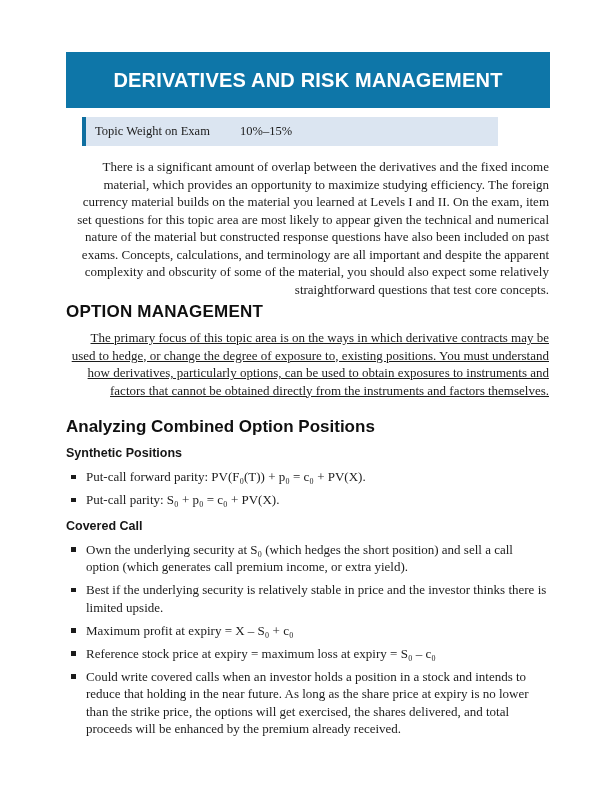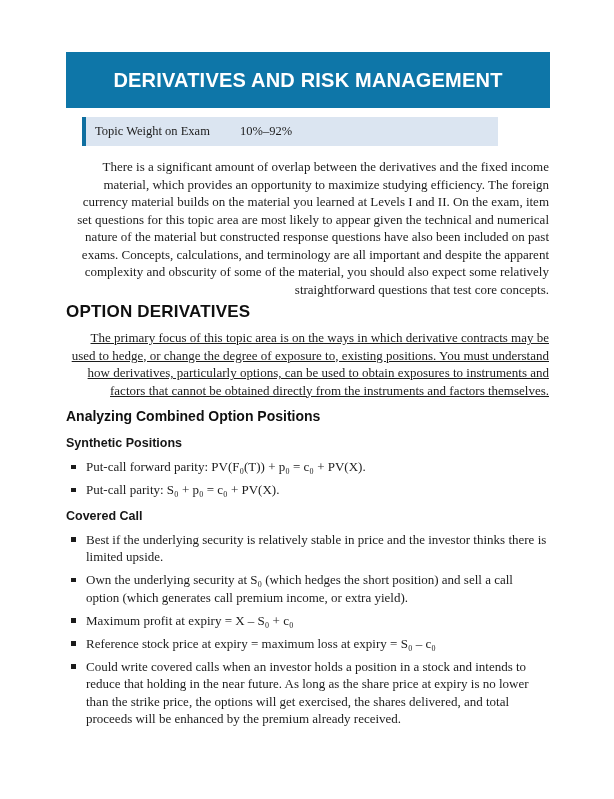--- a/index.html
+++ b/index.html
@@ -51,23 +51,23 @@
 
   h2.section{
     margin-top:5px;
     font-family:"Liberation Sans","DejaVu Sans",sans-serif;
     font-size:17px;font-weight:bold;color:#101010;
     line-height:18px;letter-spacing:.2px;
   }
   .section-para{margin-top:8px;text-decoration:underline;}
 
   h3.subsection{
-    margin-top:8px;
+    margin-top:18px;
     font-family:"Liberation Sans","DejaVu Sans",sans-serif;
-    font-size:14px;font-weight:bold;color:#101010;
+    font-size:17px;font-weight:bold;color:#101010;
     line-height:19px;
   }
   h4.minor{
     margin-top:10px;
     font-family:"Liberation Sans","DejaVu Sans",sans-serif;
     font-size:12.5px;font-weight:bold;color:#161616;
     line-height:15px;
   }
 
   ul.bullets{
@@ -91,40 +91,40 @@
 <div class="page">
   <div class="content">
 
     <div class="banner">
       <h1>DERIVATIVES AND RISK MANAGEMENT</h1>
     </div>
 
     <div class="info-box">
       <div class="info-row">
         <span class="info-label">Topic Weight on Exam</span>
-        <span class="info-value">10%–92%</span>
+        <span class="info-value">10%–15%</span>
       </div>
     </div>
 
     <p class="body intro">There is a significant amount of overlap between the derivatives and the fixed income material, which provides an opportunity to maximize studying efficiency. The foreign currency material builds on the material you learned at Levels I and II. On the exam, item set questions for this topic area are most likely to appear given the technical and numerical nature of the material but constructed response questions have also been included on past exams. Concepts, calculations, and terminology are all important and despite the apparent complexity and obscurity of some of the material, you should also expect some relatively straightforward questions that test core concepts.</p>
 
-    <h2 class="section">OPTION DERIVATIVES</h2>
+    <h2 class="section">OPTION MANAGEMENT</h2>
     <p class="body section-para">The primary focus of this topic area is on the ways in which derivative contracts may be used to hedge, or change the degree of exposure to, existing positions. You must understand how derivatives, particularly options, can be used to obtain exposures to instruments and factors that cannot be obtained directly from the instruments and factors themselves.</p>
 
     <h3 class="subsection">Analyzing Combined Option Positions</h3>
 
     <h4 class="minor">Synthetic Positions</h4>
     <ul class="bullets">
       <li>Put-call forward parity: PV(F₀(T)) + p₀ = c₀ + PV(X).</li>
       <li>Put-call parity: S₀ + p₀ = c₀ + PV(X).</li>
     </ul>
 
     <h4 class="minor">Covered Call</h4>
     <ul class="bullets">
+      <li>Own the underlying security at S₀ (which hedges the short position) and sell a call option (which generates call premium income, or extra yield).</li>
       <li>Best if the underlying security is relatively stable in price and the investor thinks there is limited upside.</li>
-      <li>Own the underlying security at S₀ (which hedges the short position) and sell a call option (which generates call premium income, or extra yield).</li>
       <li>Maximum profit at expiry = X – S₀ + c₀</li>
       <li>Reference stock price at expiry = maximum loss at expiry = S₀ – c₀</li>
       <li>Could write covered calls when an investor holds a position in a stock and intends to reduce that holding in the near future. As long as the share price at expiry is no lower than the strike price, the options will get exercised, the shares delivered, and total proceeds will be enhanced by the premium already received.</li>
     </ul>
 
   </div>
 </div>
 
 </body></html>

